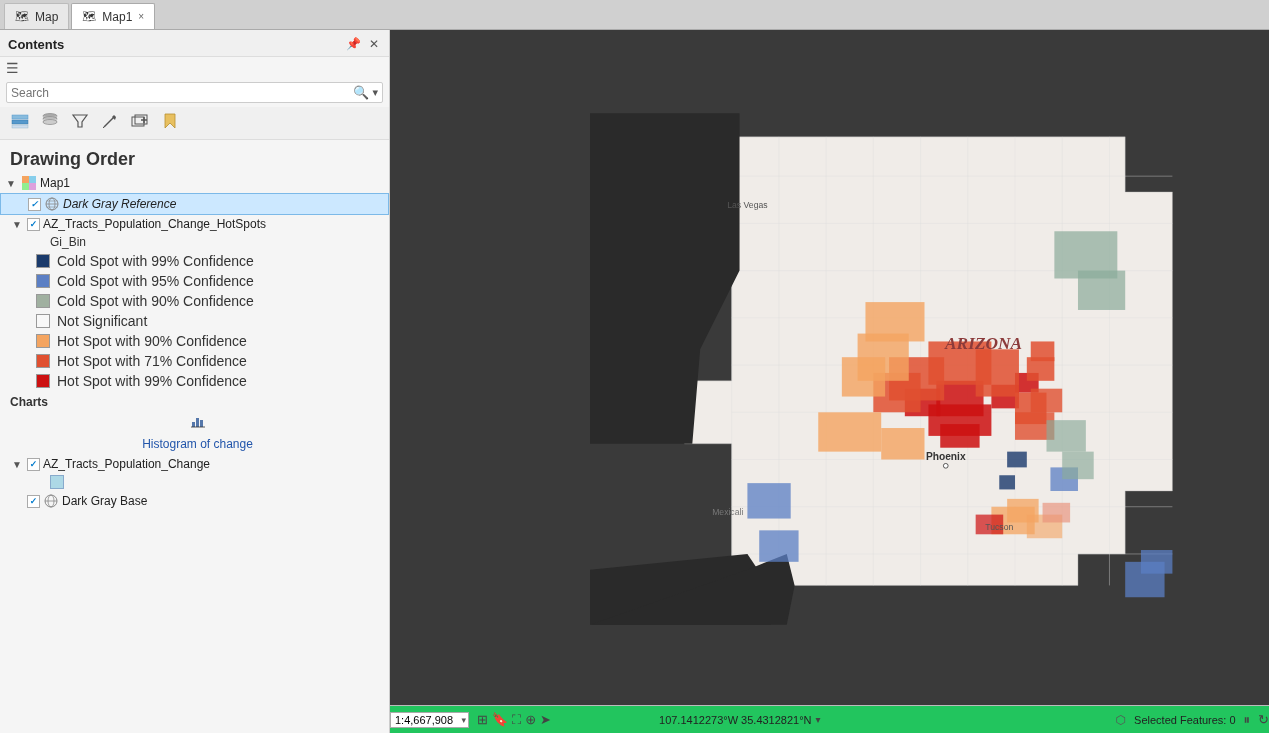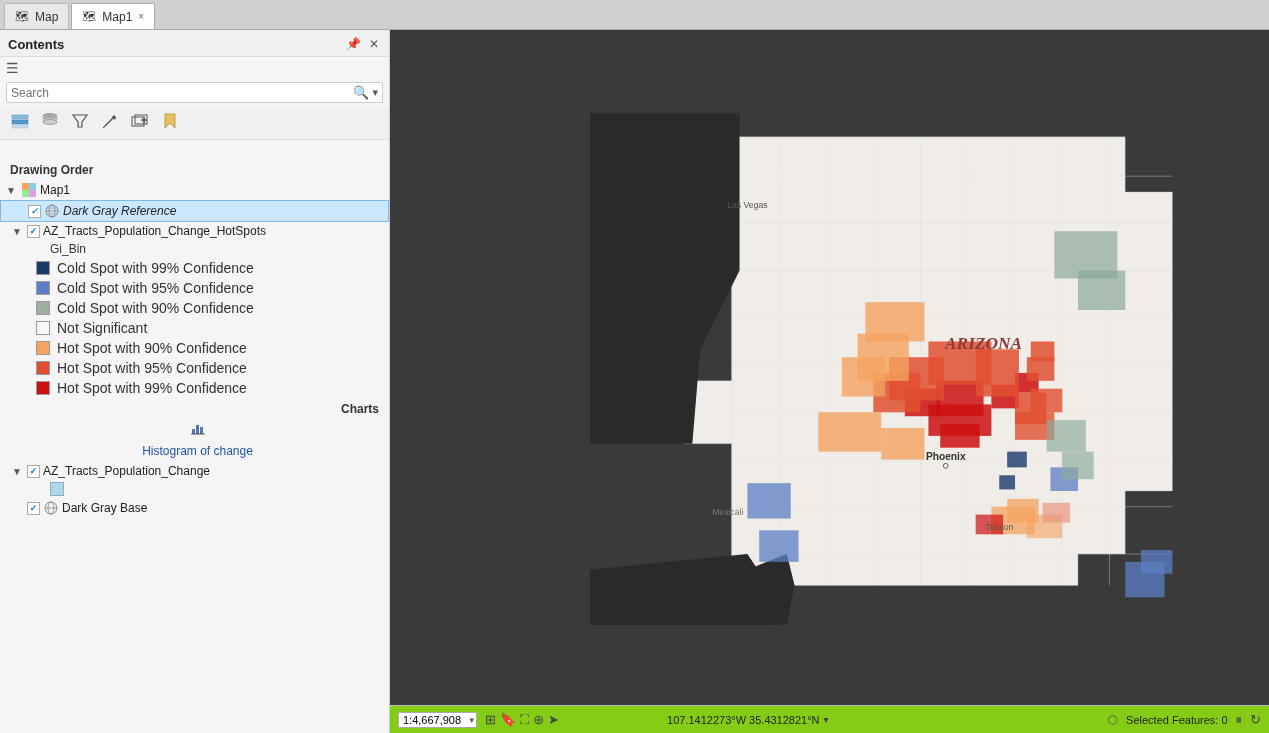--- a/index.html
+++ b/index.html
@@ -131,24 +131,23 @@
 
     
     .contents-body {
       flex: 1;
       overflow-y: auto;
       padding: 4px 0;
     }
 
     .section-header {
       font-weight: 700;
-      font-size: 12px;
+      font-size: 18px;
       color: #333;
       padding: 5px 10px 3px 10px;
-      margin-top: 14px;
     }
 
     
     .tree-item {
       display: flex;
       align-items: center;
       padding: 2px 6px;
       cursor: pointer;
       gap: 3px;
     }
@@ -207,21 +206,20 @@
       flex-shrink: 0;
     }
     .legend-label {
       font-size: 14px;
       color: #333;
     }
 
     
     .charts-section {
       padding: 4px 10px 2px 10px;
-      text-align: right;
     }
     .charts-label {
       font-weight: 700;
       font-size: 12px;
       color: #333;
       margin-bottom: 3px;
     }
     .chart-item {
       display: flex;
       align-items: center;
@@ -425,21 +423,21 @@
       <div class="legend-item">
         <div class="legend-swatch swatch-white"></div>
         <span class="legend-label">Not Significant</span>
       </div>
       <div class="legend-item">
         <div class="legend-swatch swatch-orange"></div>
         <span class="legend-label">Hot Spot with 90% Confidence</span>
       </div>
       <div class="legend-item">
         <div class="legend-swatch swatch-red-orange"></div>
-        <span class="legend-label">Hot Spot with 95% Confidence</span>
+        <span class="legend-label">Hot Spot with 71% Confidence</span>
       </div>
       <div class="legend-item">
         <div class="legend-swatch swatch-dark-red"></div>
         <span class="legend-label">Hot Spot with 99% Confidence</span>
       </div>
 
       <div class="charts-section">
         <div class="charts-label">Charts</div>
         <div class="chart-item">
           <span class="chart-icon">
@@ -575,21 +573,21 @@
         <text x="452" y="440" font-size="13" font-weight="bold" fill="#333" font-family="sans-serif" text-anchor="middle">Phoenix</text>
 
         <circle cx="452" cy="448" r="3" fill="#fff" stroke="#333" stroke-width="1"></circle>
 
         <text x="520" y="530" font-size="11" fill="#555" font-family="sans-serif" text-anchor="middle">Tucson</text>
 
         <text x="175" y="510" font-size="11" fill="#777" font-family="sans-serif" text-anchor="middle">Mexicali</text>
       </svg>
     </div>
 
-    <div style="position:absolute;bottom:0;left:0;right:0;height:28px;background:#84cc16;border-top:1px solid #bbb;display:flex;align-items:center;padding:0 8px;gap:8px;">
+    <div style="position:absolute;bottom:0;left:0;right:0;height:28px;background:#22c55e;border-top:1px solid #bbb;display:flex;align-items:center;padding:0 0;gap:8px;">
 
       <div class="scale-wrapper">
         <select class="scale-dropdown">
           <option>1:4,667,908</option>
         </select>
       </div>
 
       <div style="display:flex;gap:4px;align-items:center;">
         <span style="font-size:13px;color:#444;cursor:pointer;" title="Go To Extent">⊞</span>
         <span style="font-size:13px;color:#444;cursor:pointer;" title="Bookmarks">🔖</span>

